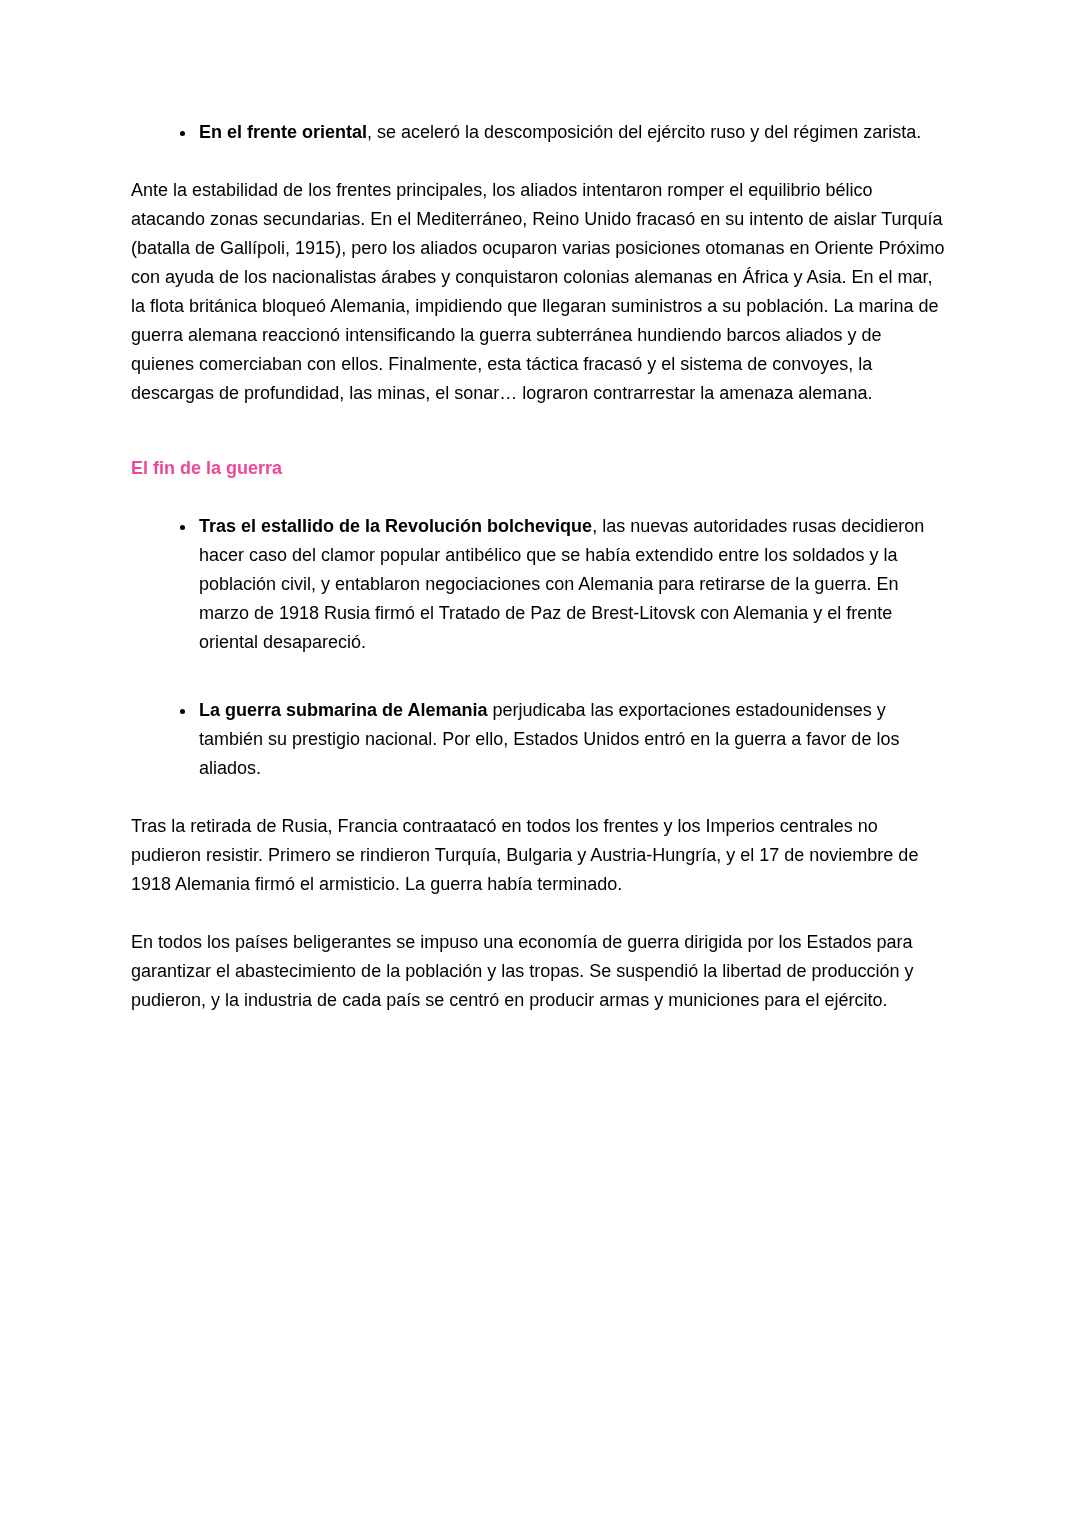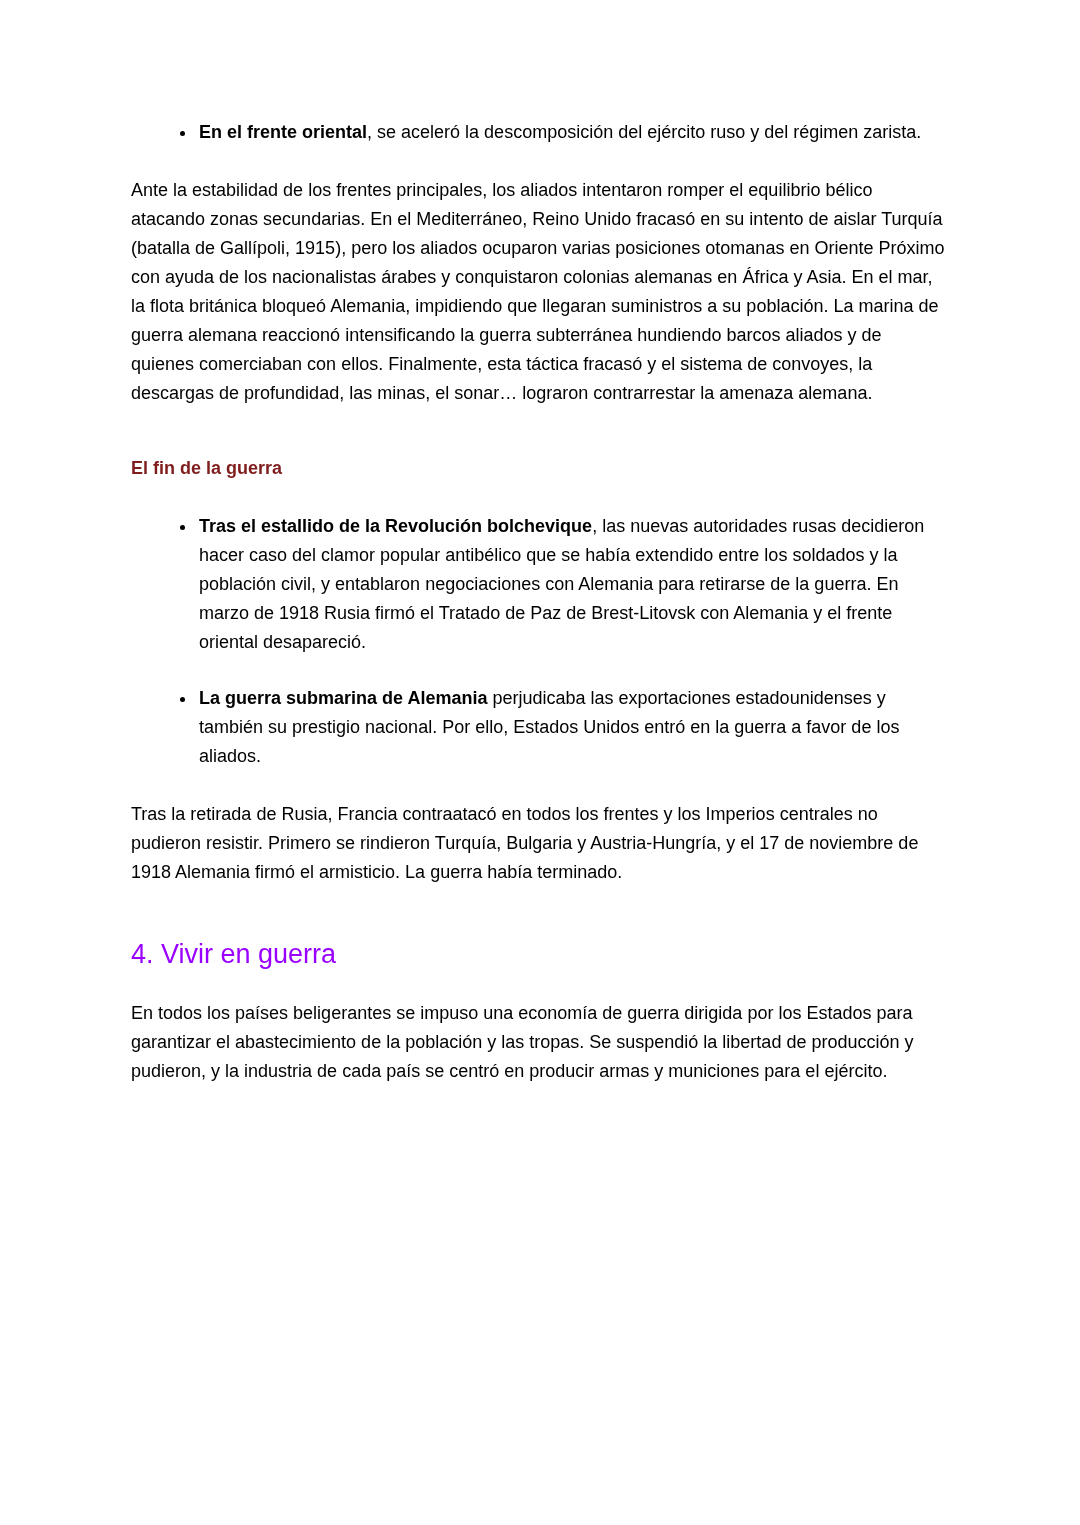--- a/index.html
+++ b/index.html
@@ -25,27 +25,27 @@
   }
   ul.bullet-list {
     list-style: disc outside;
     margin: 0 0 29px 0;
     padding: 0 0 0 66px;
   }
   ul.bullet-list li {
     padding-left: 2px;
   }
   ul.bullet-list li + li {
-    margin-top: 27px;
+    margin-top: 39px;
   }
   .b {
     font-weight: 700;
   }
   h3.green {
-    color: #7f1d1d;
+    color: #ec4899;
     font-size: 18px;
     font-weight: 700;
     line-height: 24px;
     margin: 48px 0 32px 0;
   }
   h2.purple {
     color: #9900ff;
     font-size: 27px;
     font-weight: 400;
     line-height: 34px;
@@ -76,18 +76,17 @@
     <li>
       <span class="b">Tras el estallido de la Revolución bolchevique</span><span>, las nuevas autoridades rusas decidieron hacer caso del clamor popular antibélico que se había extendido entre los soldados y la población civil, y entablaron negociaciones con Alemania para retirarse de la guerra. En marzo de 1918 Rusia firmó el Tratado de Paz de Brest-Litovsk con Alemania y el frente oriental desapareció.</span>
     </li>
     <li>
       <span class="b">La guerra submarina de Alemania</span><span> perjudicaba las exportaciones estadounidenses y también su prestigio nacional. Por ello, Estados Unidos entró en la guerra a favor de los aliados.</span>
     </li>
   </ul>
 
   <p>Tras la retirada de Rusia, Francia contraatacó en todos los frentes y los Imperios centrales no pudieron resistir. Primero se rindieron Turquía, Bulgaria y Austria-Hungría, y el 17 de noviembre de 1918 Alemania firmó el armisticio. La guerra había terminado.</p>
 
-  <h2 class="purple">4. Vivir en guerra</h2>
 
 
   <p>En todos los países beligerantes se impuso una economía de guerra dirigida por los Estados para garantizar el abastecimiento de la población y las tropas. Se suspendió la libertad de producción y pudieron, y la industria de cada país se centró en producir armas y municiones para el ejército.</p>
 
 </div>
 
 </body></html>

